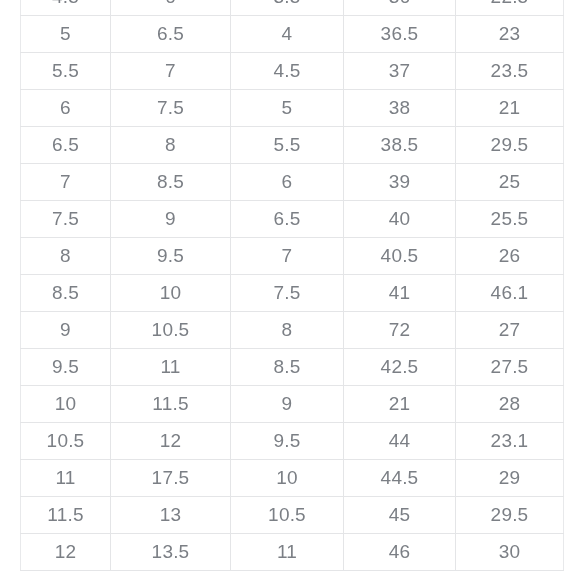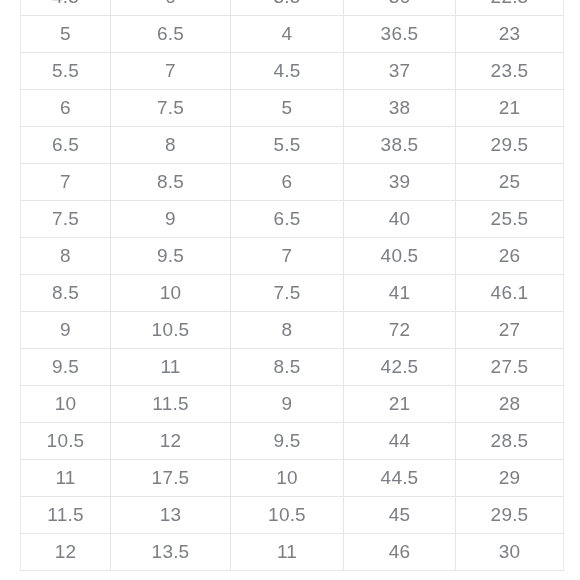--- a/index.html
+++ b/index.html
@@ -160,21 +160,21 @@
             <td>11.5</td>
             <td>9</td>
             <td>21</td>
             <td>28</td>
           </tr>
           <tr>
             <td>10.5</td>
             <td>12</td>
             <td>9.5</td>
             <td>44</td>
-            <td>28.5</td>
+            <td>23.1</td>
           </tr>
           <tr>
             <td>11</td>
             <td>17.5</td>
             <td>10</td>
             <td>44.5</td>
             <td>29</td>
           </tr>
           <tr>
             <td>11.5</td>

